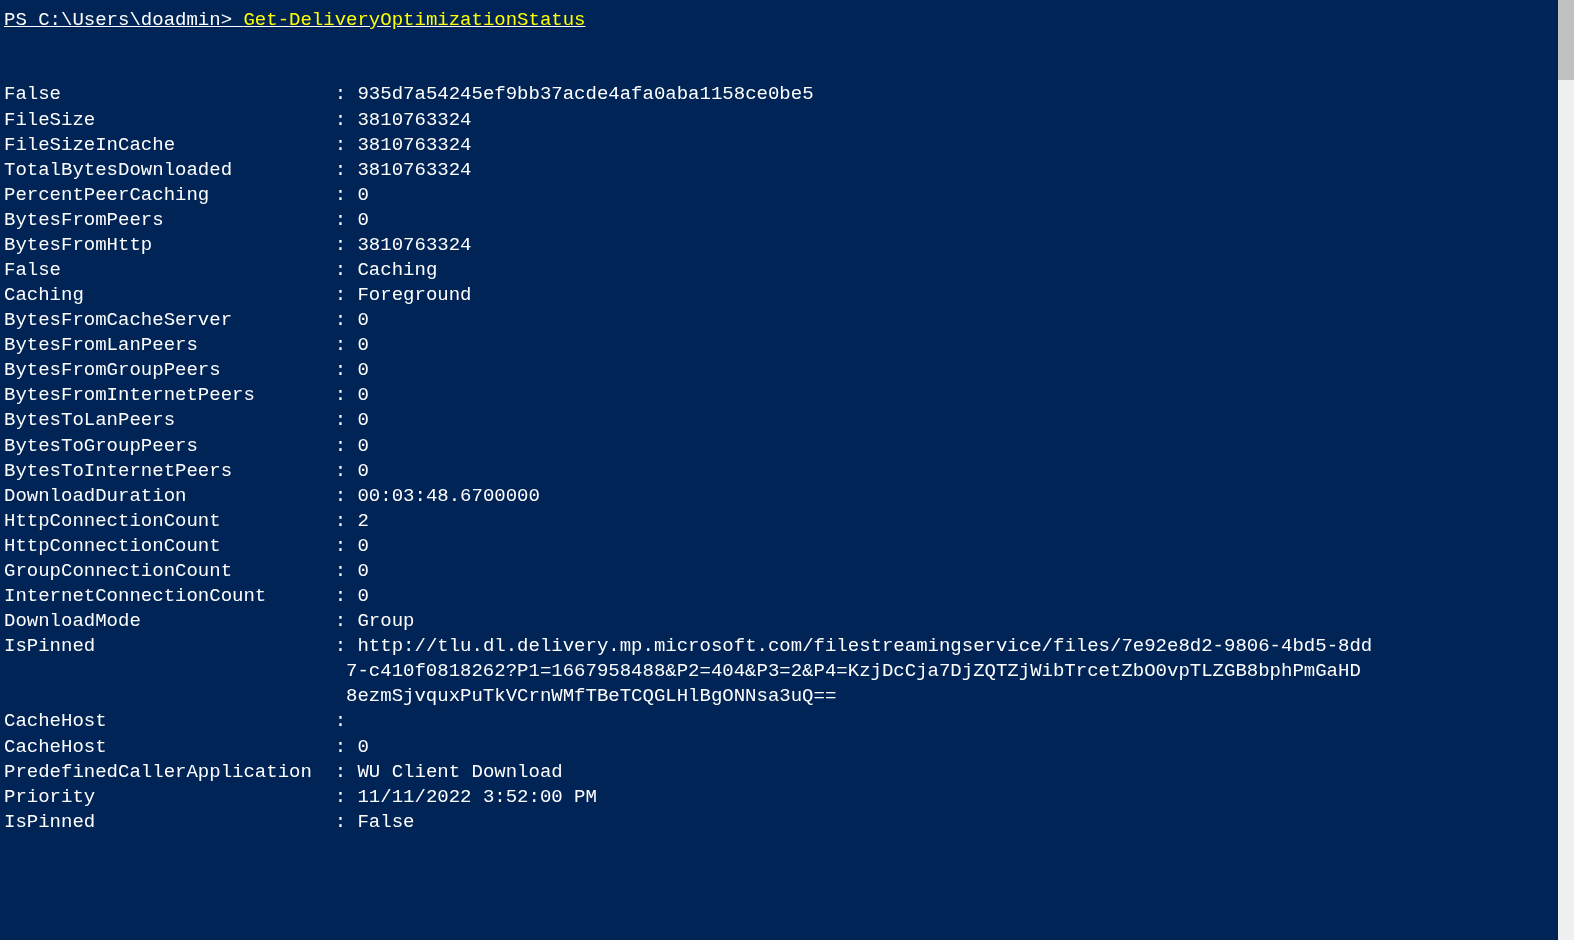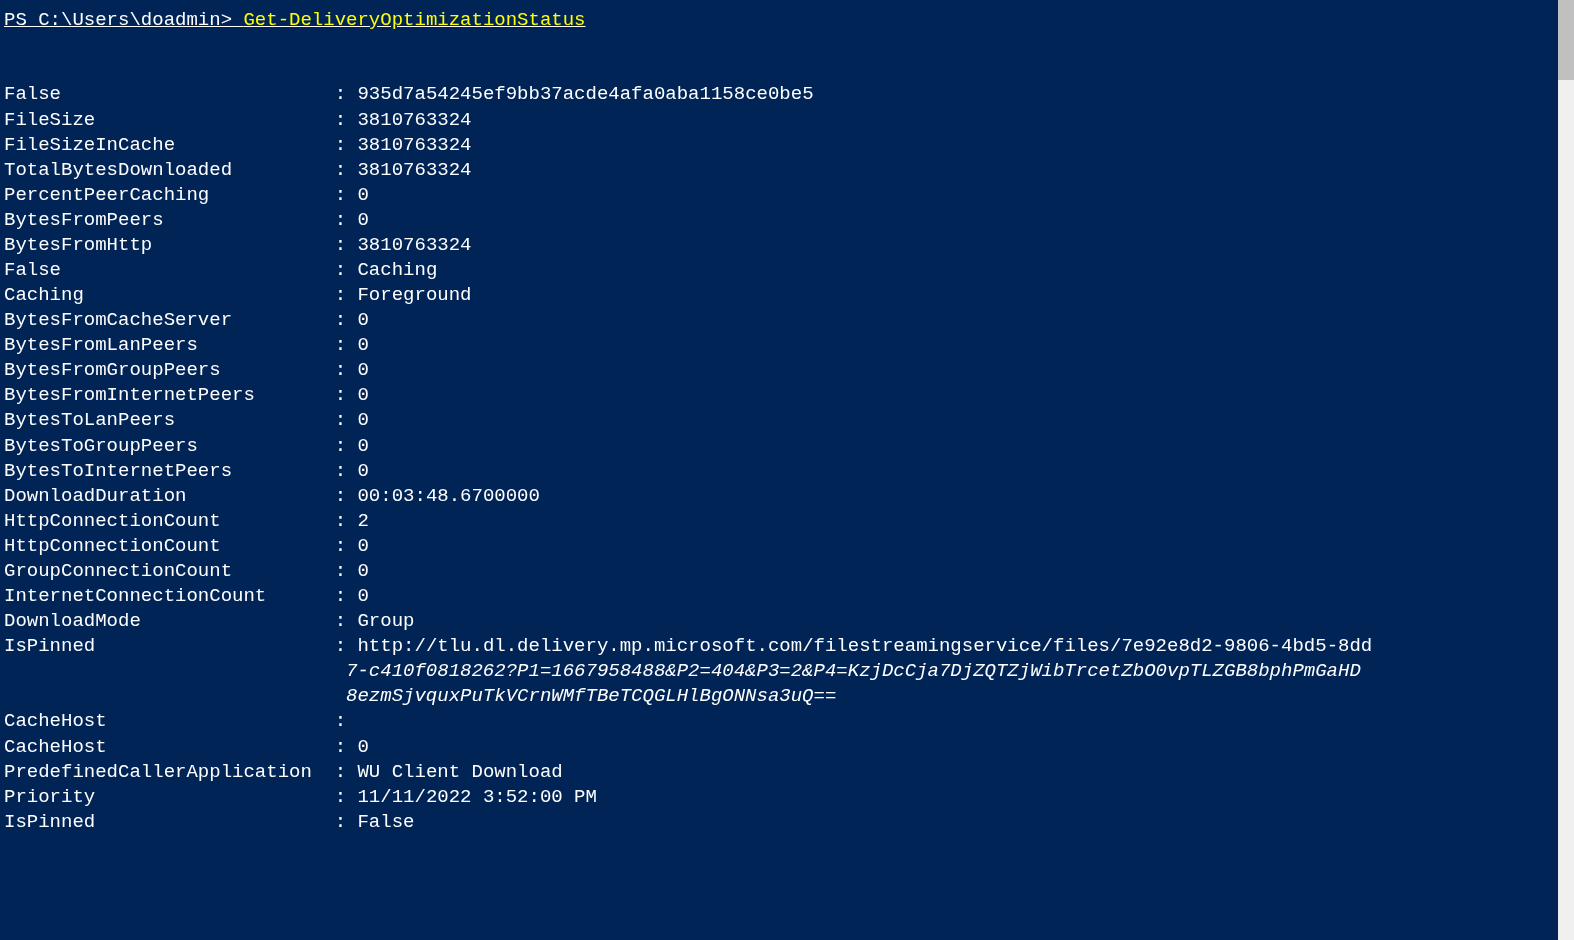--- a/index.html
+++ b/index.html
@@ -57,21 +57,20 @@
     }
     .sep {
       display: inline-block;
     }
     .val {
       display: inline;
     }
     .wrap-line {
       white-space: pre;
       padding-left: 30ch;
-      font-style: italic;
     }
   </style>
 </head>
 <body>
 
 <div class="prompt-line"><span class="prompt-prefix">PS C:\Users\doadmin&gt; </span><span class="command">Get-DeliveryOptimizationStatus</span></div>
 
 <div class="blank"></div>
 
 <div class="row"><span class="key">False</span><span class="sep"> : </span><span class="val">935d7a54245ef9bb37acde4afa0aba1158ce0be5</span></div>

